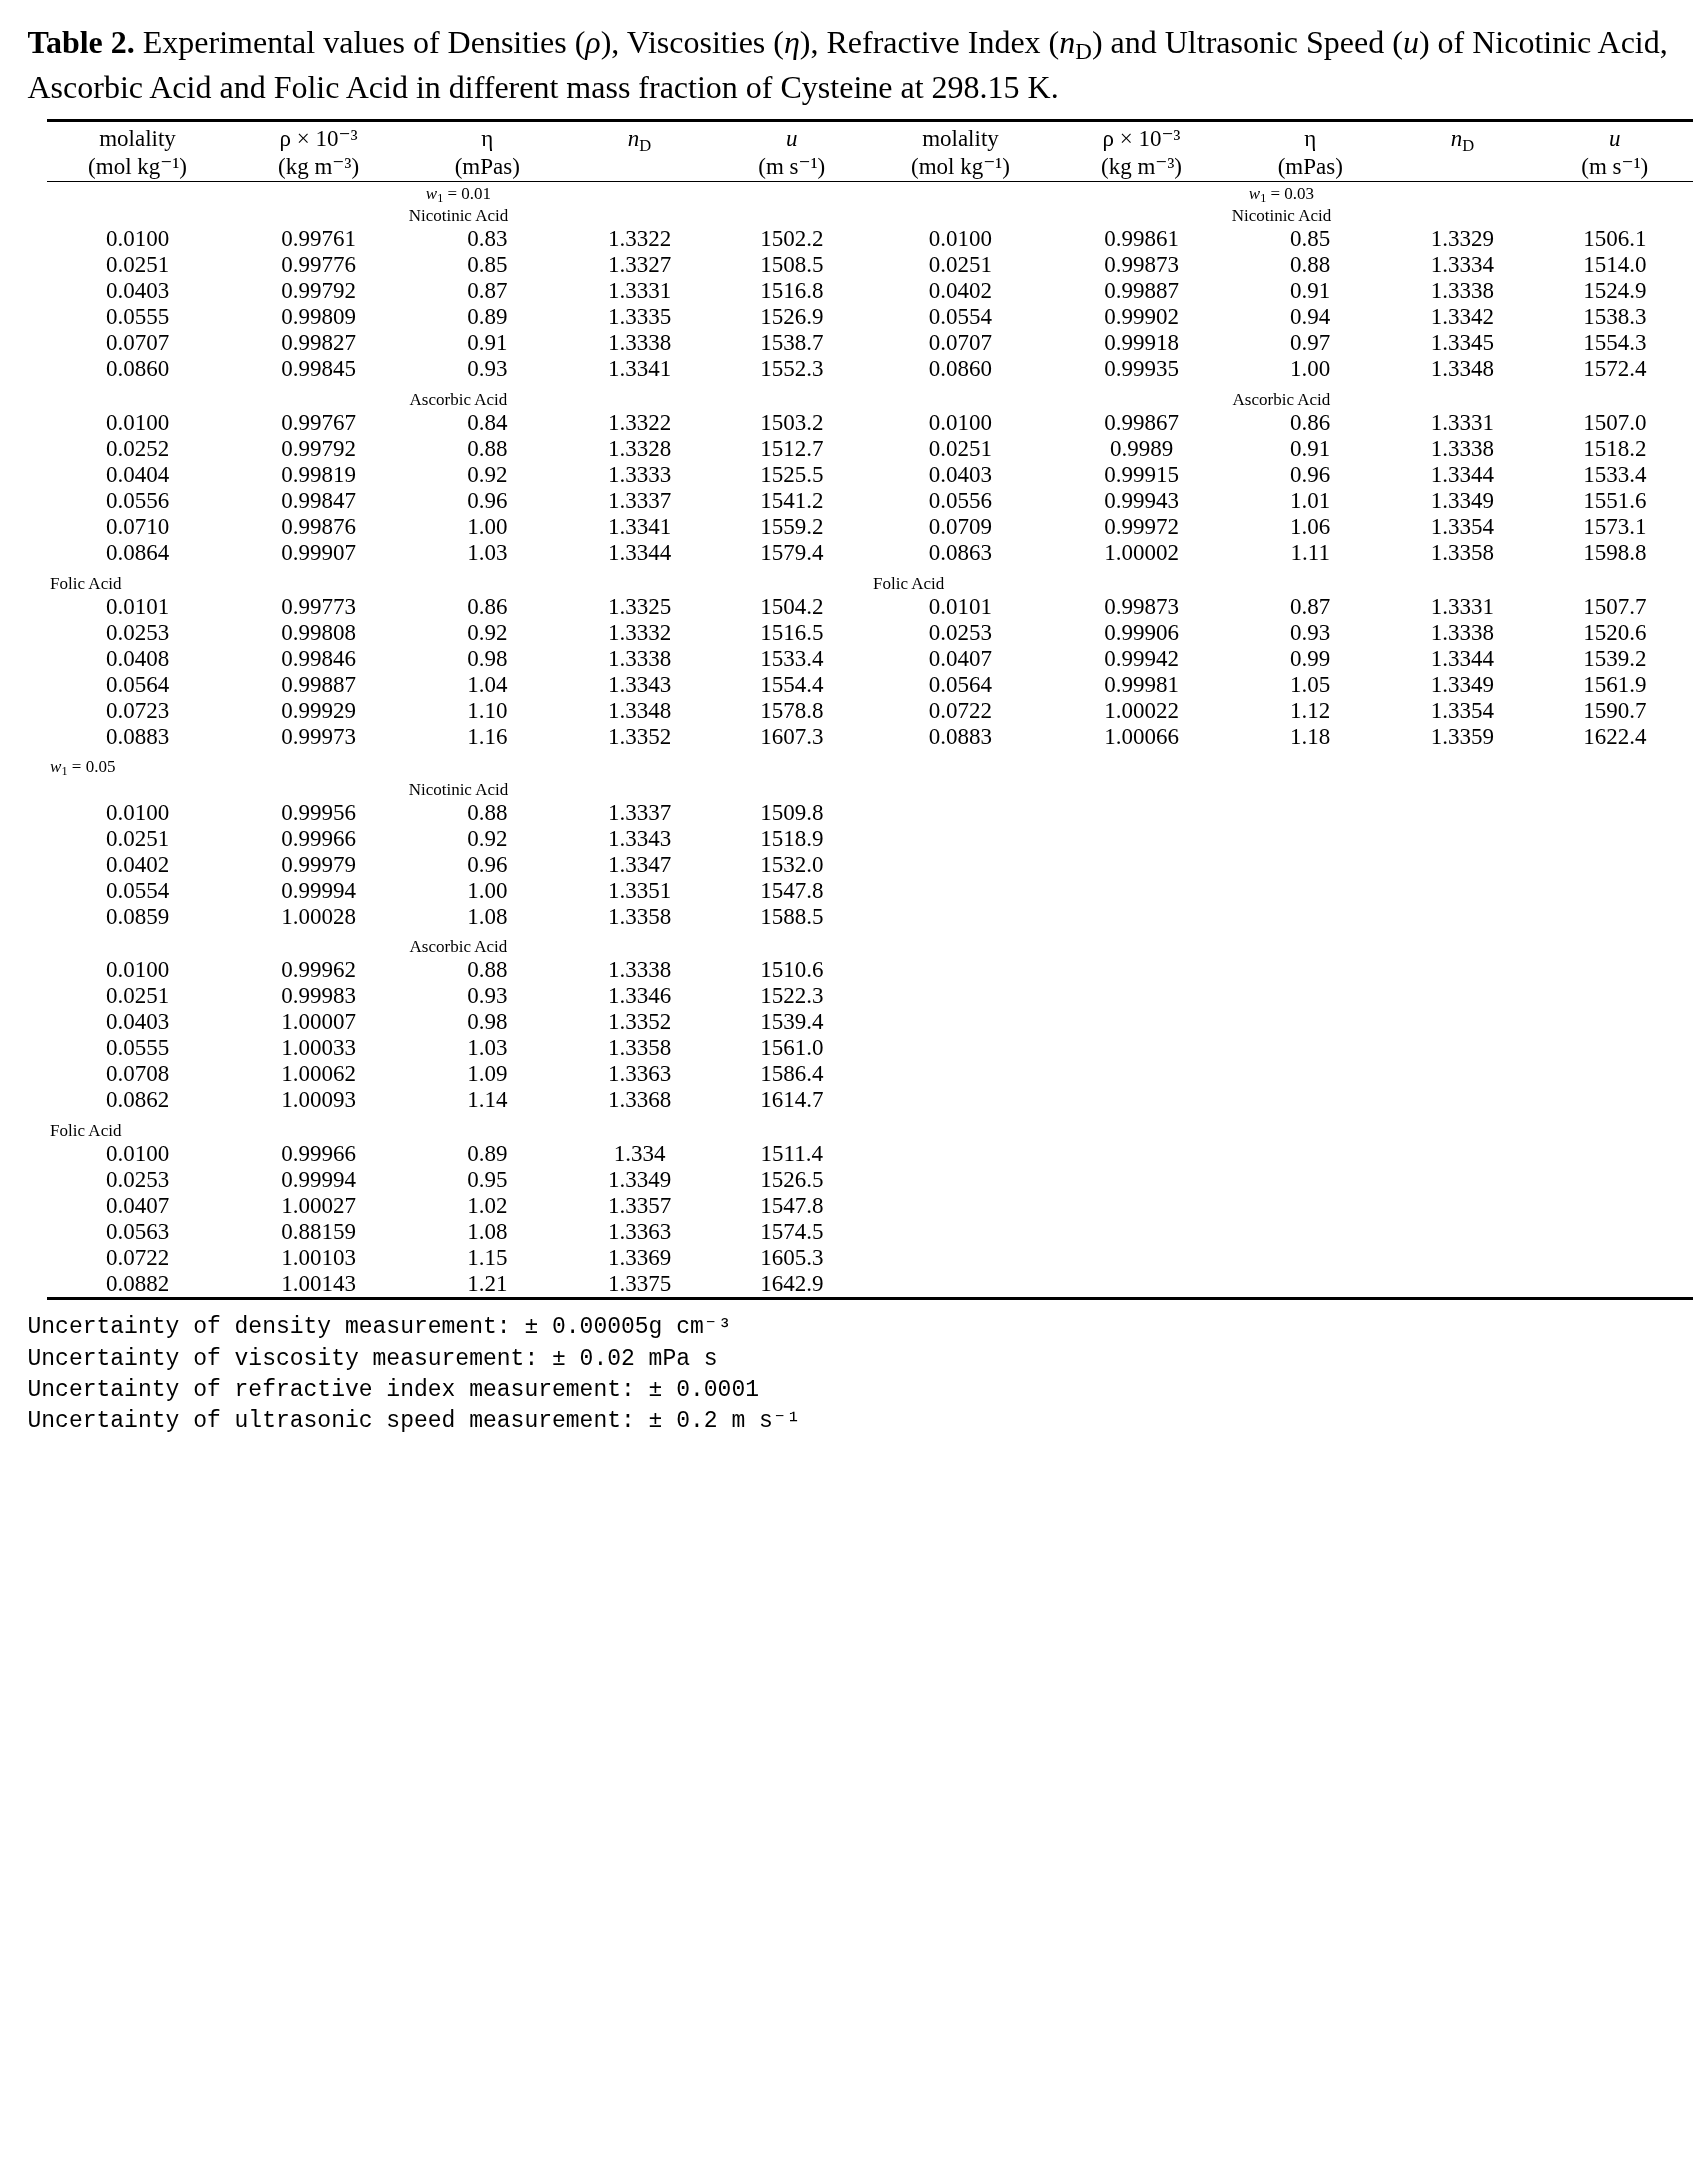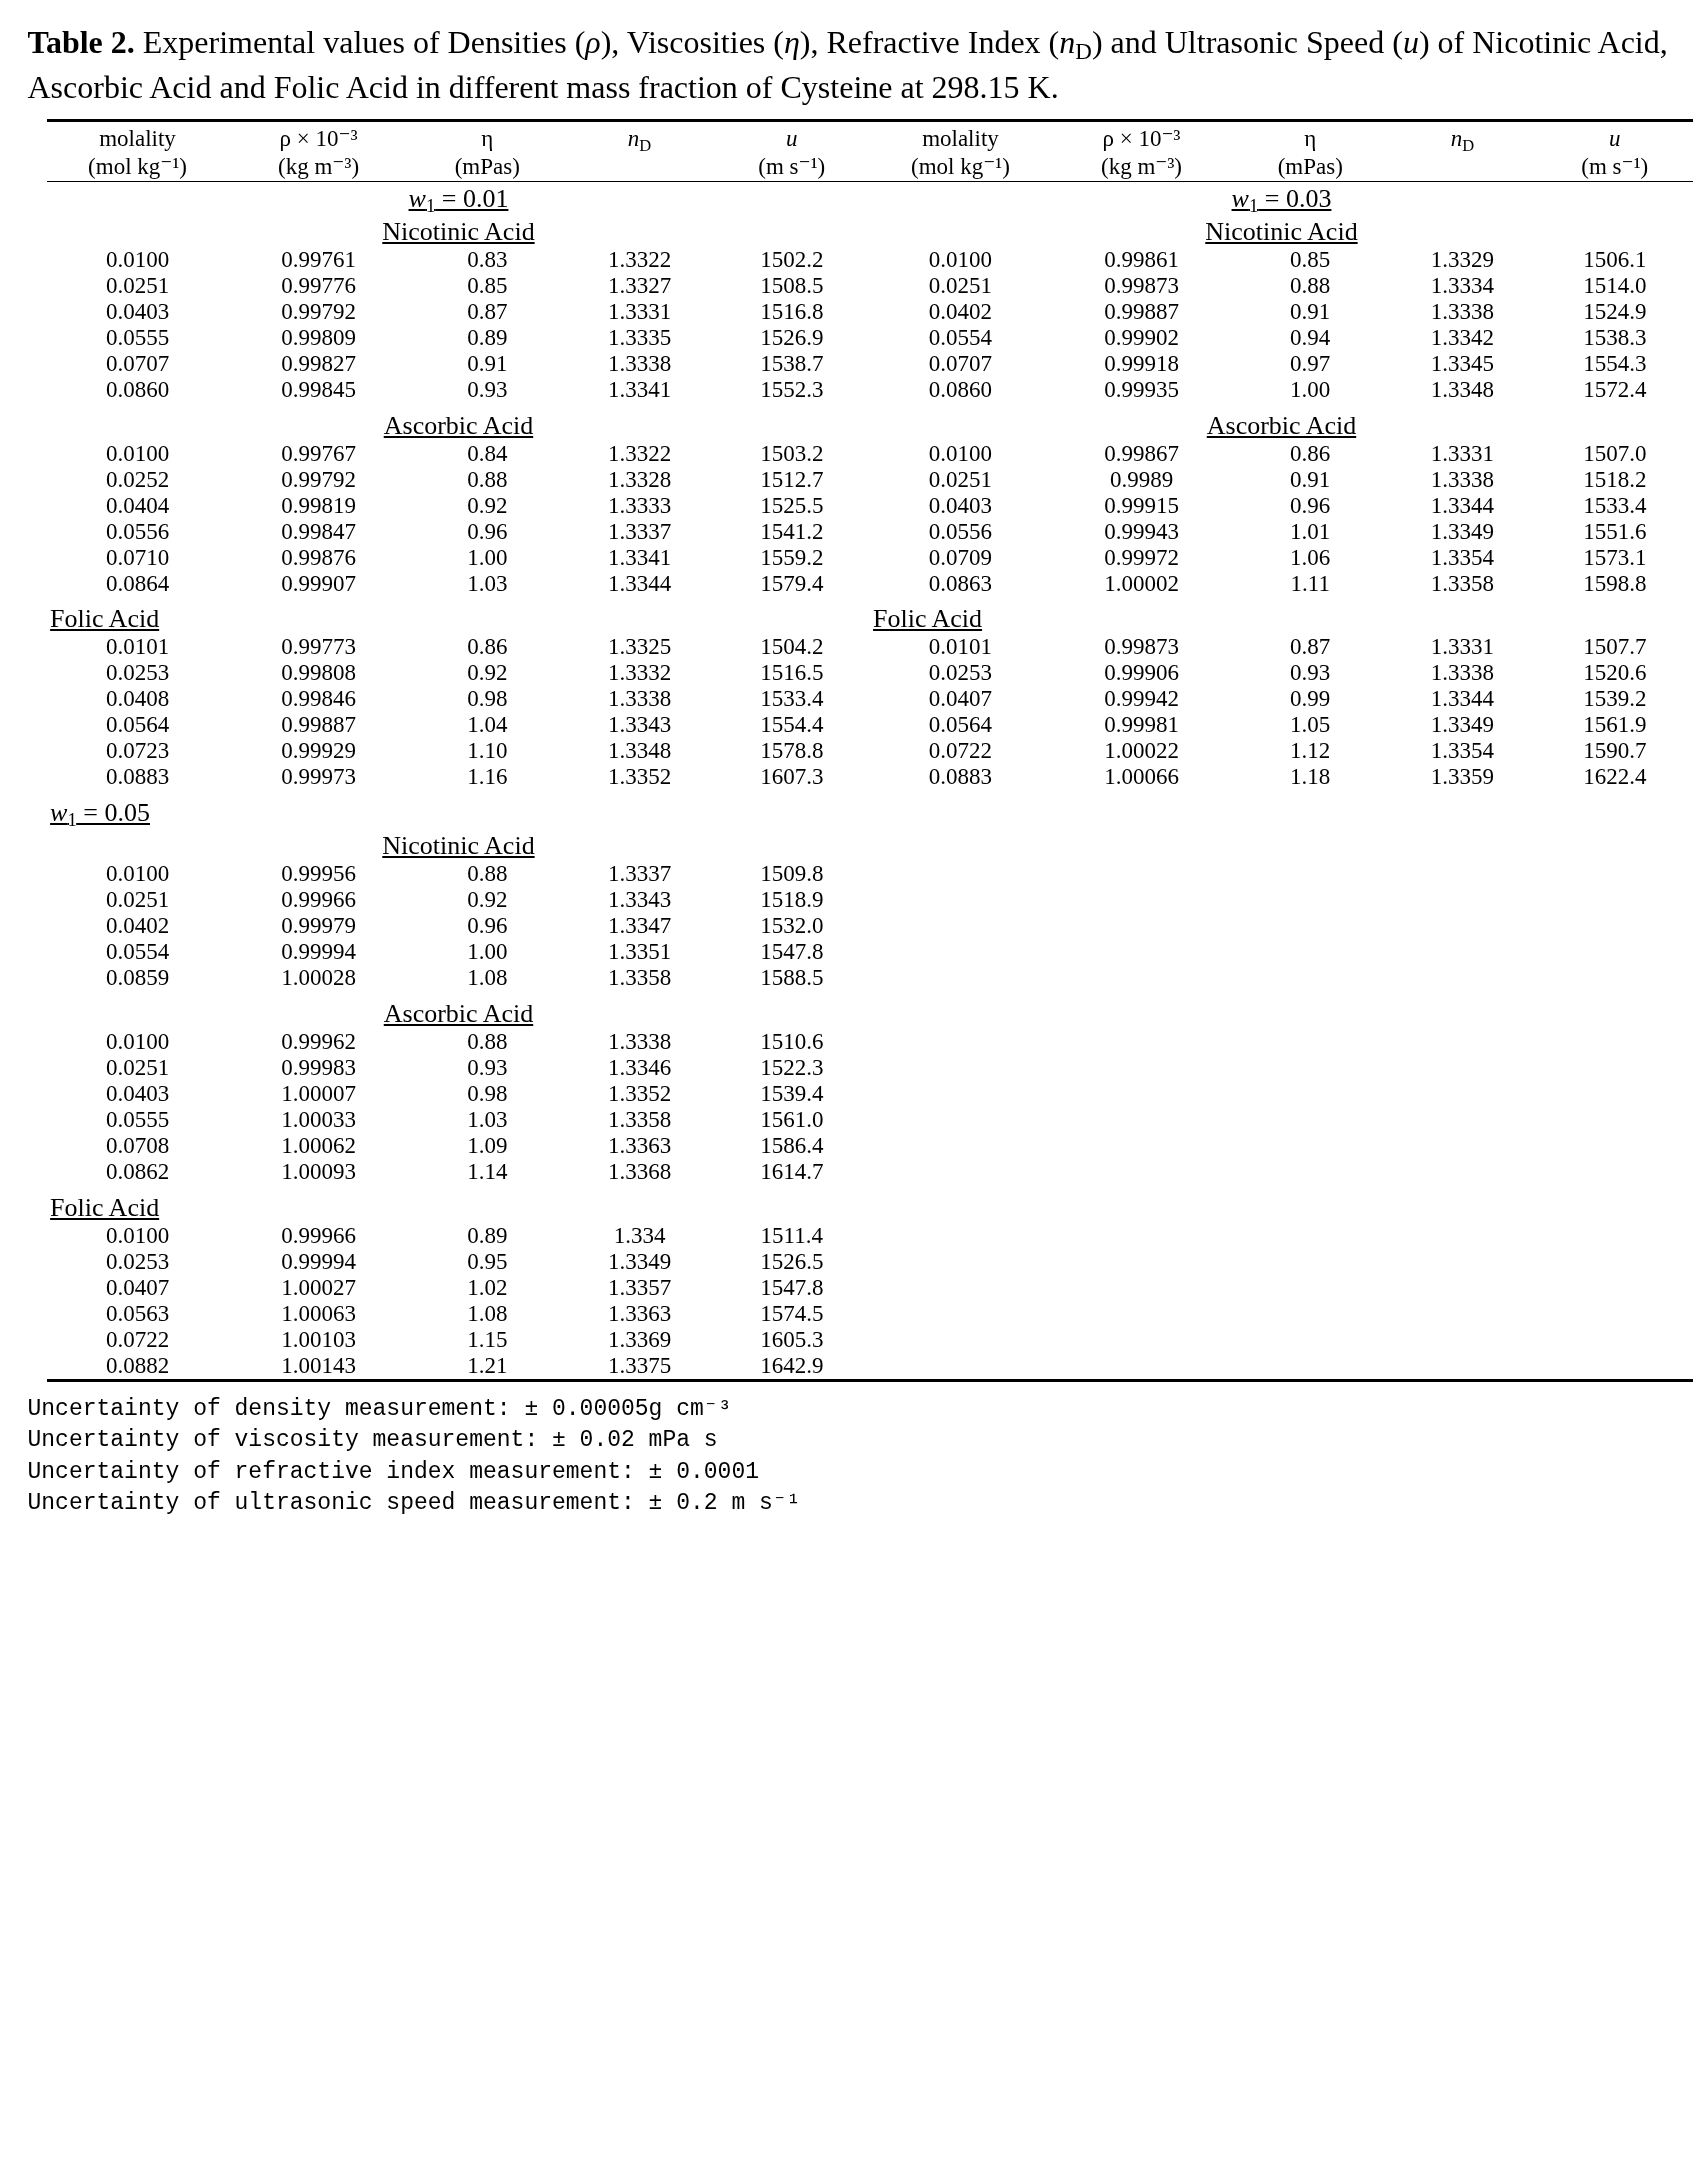--- a/index.html
+++ b/index.html
@@ -47,22 +47,21 @@
   .hdr .l2 { display: block; }
   .datarow td {
     text-align: center;
     padding: 4.6px 0 4.6px 0;
     font-size: 23px;
     white-space: nowrap;
   }
   .grouprow td {
     text-align: center;
     padding: 5.4px 0 5.4px 0;
-    font-size: 26px;
-    text-decoration: underline;
+    font-size: 17px;
   }
   .grouprow td.leftish {
     text-align: left;
     padding-left: 3.1px;
   }
   .spacer td { height: 7.7px; font-size: 0; line-height: 0; }
   .notes {
     margin-top: 9.2px;
     font-size: 23px;
     line-height: 1.36;
@@ -549,21 +548,21 @@
           <td>1.3357</td>
           <td>1547.8</td>
           <td></td>
           <td></td>
           <td></td>
           <td></td>
           <td></td>
         </tr>
         <tr class="datarow">
           <td>0.0563</td>
-          <td>1.00063</td>
+          <td>0.88159</td>
           <td>1.08</td>
           <td>1.3363</td>
           <td>1574.5</td>
           <td></td>
           <td></td>
           <td></td>
           <td></td>
           <td></td>
         </tr>
         <tr class="datarow">

